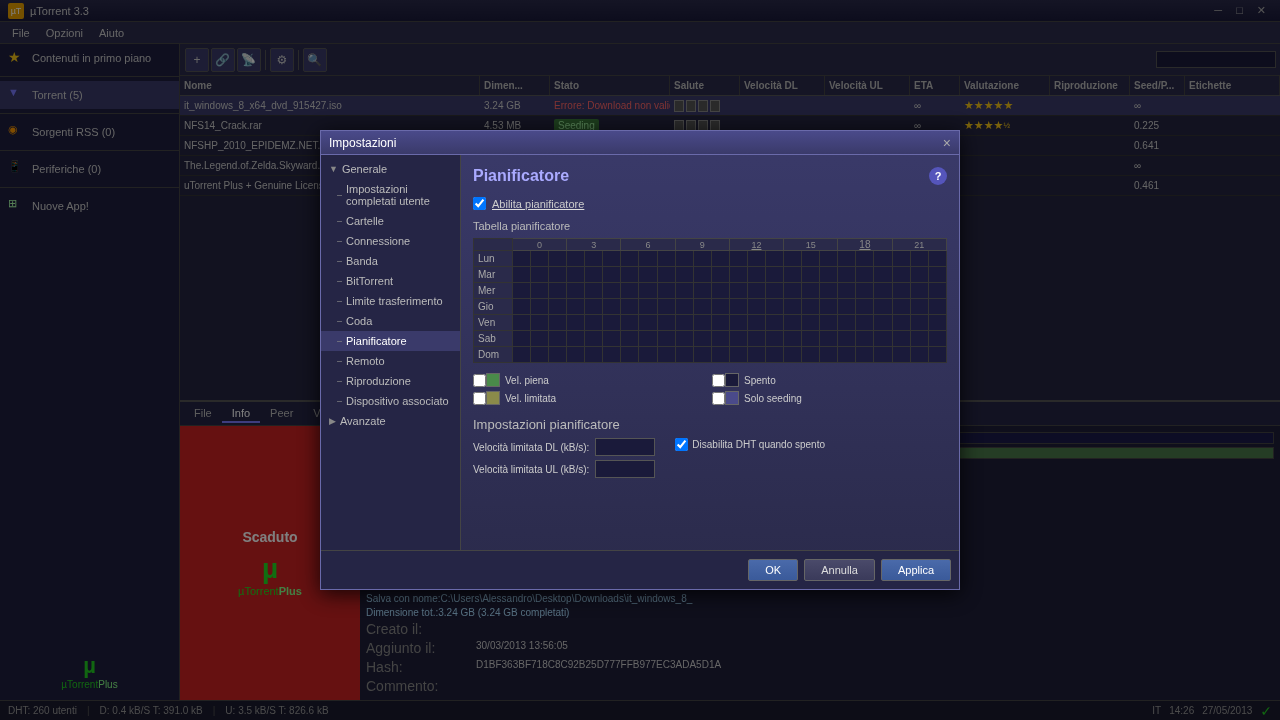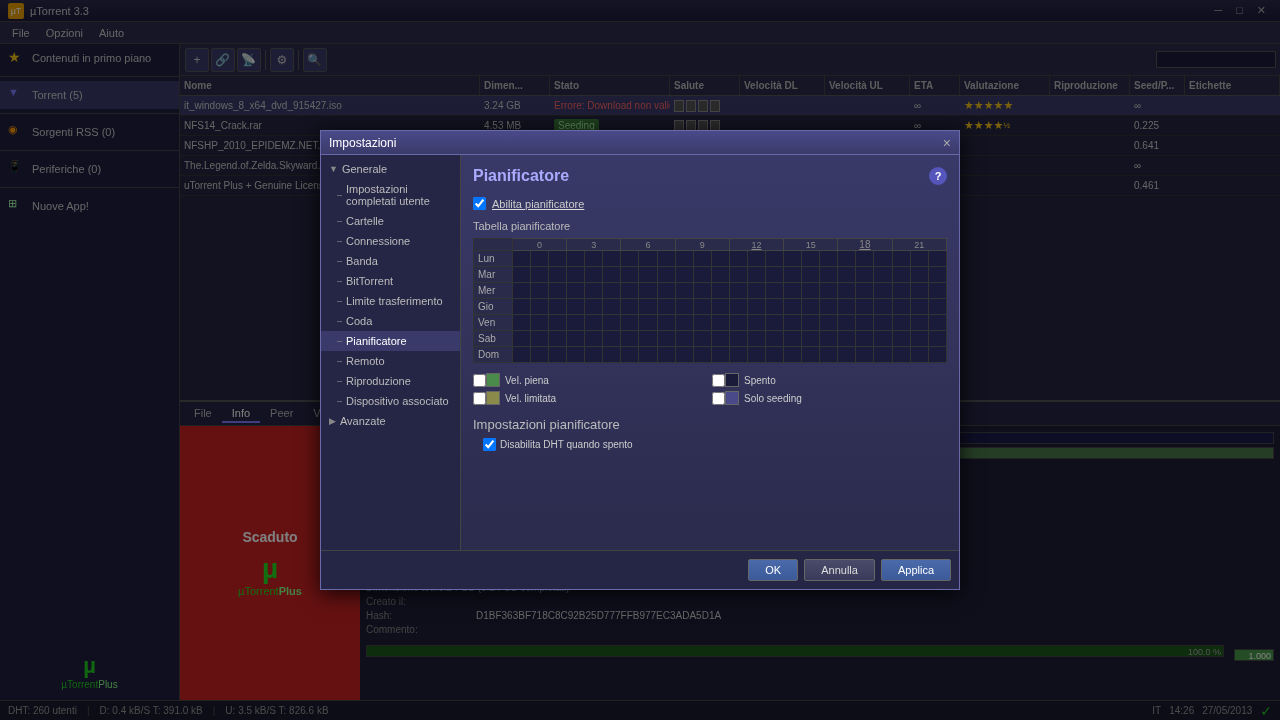--- a/index.html
+++ b/index.html
@@ -67,21 +67,21 @@
     .stars { color: #f5c518; font-size: 11px; }
 
     
     #bottom-panel { height: 300px; background: #1e1e38; border-top: 2px solid #555; display: flex; flex-direction: column; }
     #bottom-tabs { display: flex; background: #252545; border-bottom: 1px solid #444; height: 24px; align-items: center; padding: 0 4px; }
     .btab { padding: 2px 10px; font-size: 11px; color: #bbb; cursor: pointer; border-bottom: 2px solid transparent; }
     .btab.active { color: #fff; border-bottom: 2px solid #7a7aff; }
     #bottom-content { display: flex; flex: 1; overflow: hidden; }
     #info-panel { flex: 1; padding: 6px; overflow-y: auto; }
     .info-row { display: flex; margin-bottom: 3px; }
-    .info-label { width: 110px; color: #888; font-size: 10px; flex-shrink: 0; }
+    .info-label { width: 110px; color: #888; font-size: 14px; flex-shrink: 0; }
     .info-value { color: #ccc; font-size: 10px; }
     .section-title { color: #aaaaff; font-size: 11px; font-weight: bold; margin: 6px 0 3px 0; }
 
     .scaduto-box { width: 180px; background: #cc2222; display: flex; flex-direction: column; align-items: center; justify-content: center; padding: 8px; }
     .scaduto-text { color: #fff; font-size: 14px; font-weight: bold; margin-bottom: 8px; }
     .utorrent-plus-text { color: #22dd22; font-size: 11px; }
 
     
     #status-bar { height: 20px; background: #1a1a2e; border-top: 1px solid #444; display: flex; align-items: center; padding: 0 8px; font-size: 10px; color: #999; }
     .status-sep { margin: 0 10px; color: #555; }
@@ -366,20 +366,24 @@
           <div class="section-title">Generale</div>
           <div class="info-row">
             <span class="info-value" style="color:#aaddff; font-size:10px;">Salva con nome:C:\Users\Alessandro\Desktop\Downloads\it_windows_8_</span>
           </div>
           <div class="info-row">
             <span class="info-value" style="color:#aaddff; font-size:10px;">Dimensione tot.:3.24 GB (3.24 GB completati)</span>
           </div>
           <div class="info-row">
             <span class="info-label">Creato il:</span>
             <span class="info-value"></span>
+          </div>
+          <div class="info-row">
+            <span class="info-label">Aggiunto il:</span>
+            <span class="info-value">30/03/2013 13:56:05</span>
           </div>
           <div class="info-row">
             <span class="info-label">Hash:</span>
             <span class="info-value">D1BF363BF718C8C92B25D777FFB977EC3ADA5D1A</span>
           </div>
           <div class="info-row">
             <span class="info-label">Commento:</span>
             <span class="info-value"></span>
           </div>
 
@@ -714,20 +718,30 @@
           </div>
           <div class="legend-item">
             <input type="checkbox" style="">
             <div class="legend-box seeding"></div>
             <span>Solo seeding</span>
           </div>
         </div>
 
         <div class="scheduler-settings-title">Impostazioni pianificatore</div>
         <div class="scheduler-settings">
+          <div class="sched-inputs">
+            <div class="row">
+              <span>Velocità limitata DL (kB/s):</span>
+              <input type="text" class="sched-input" value="" style="">
+            </div>
+            <div class="row">
+              <span>Velocità limitata UL (kB/s):</span>
+              <input type="text" class="sched-input" value="" style="">
+            </div>
+          </div>
           <div class="sched-checkbox-group">
             <label>
               <input type="checkbox" checked="" style="">
               <span>Disabilita DHT quando spento</span>
             </label>
           </div>
         </div>
       </div>
     </div>
 

